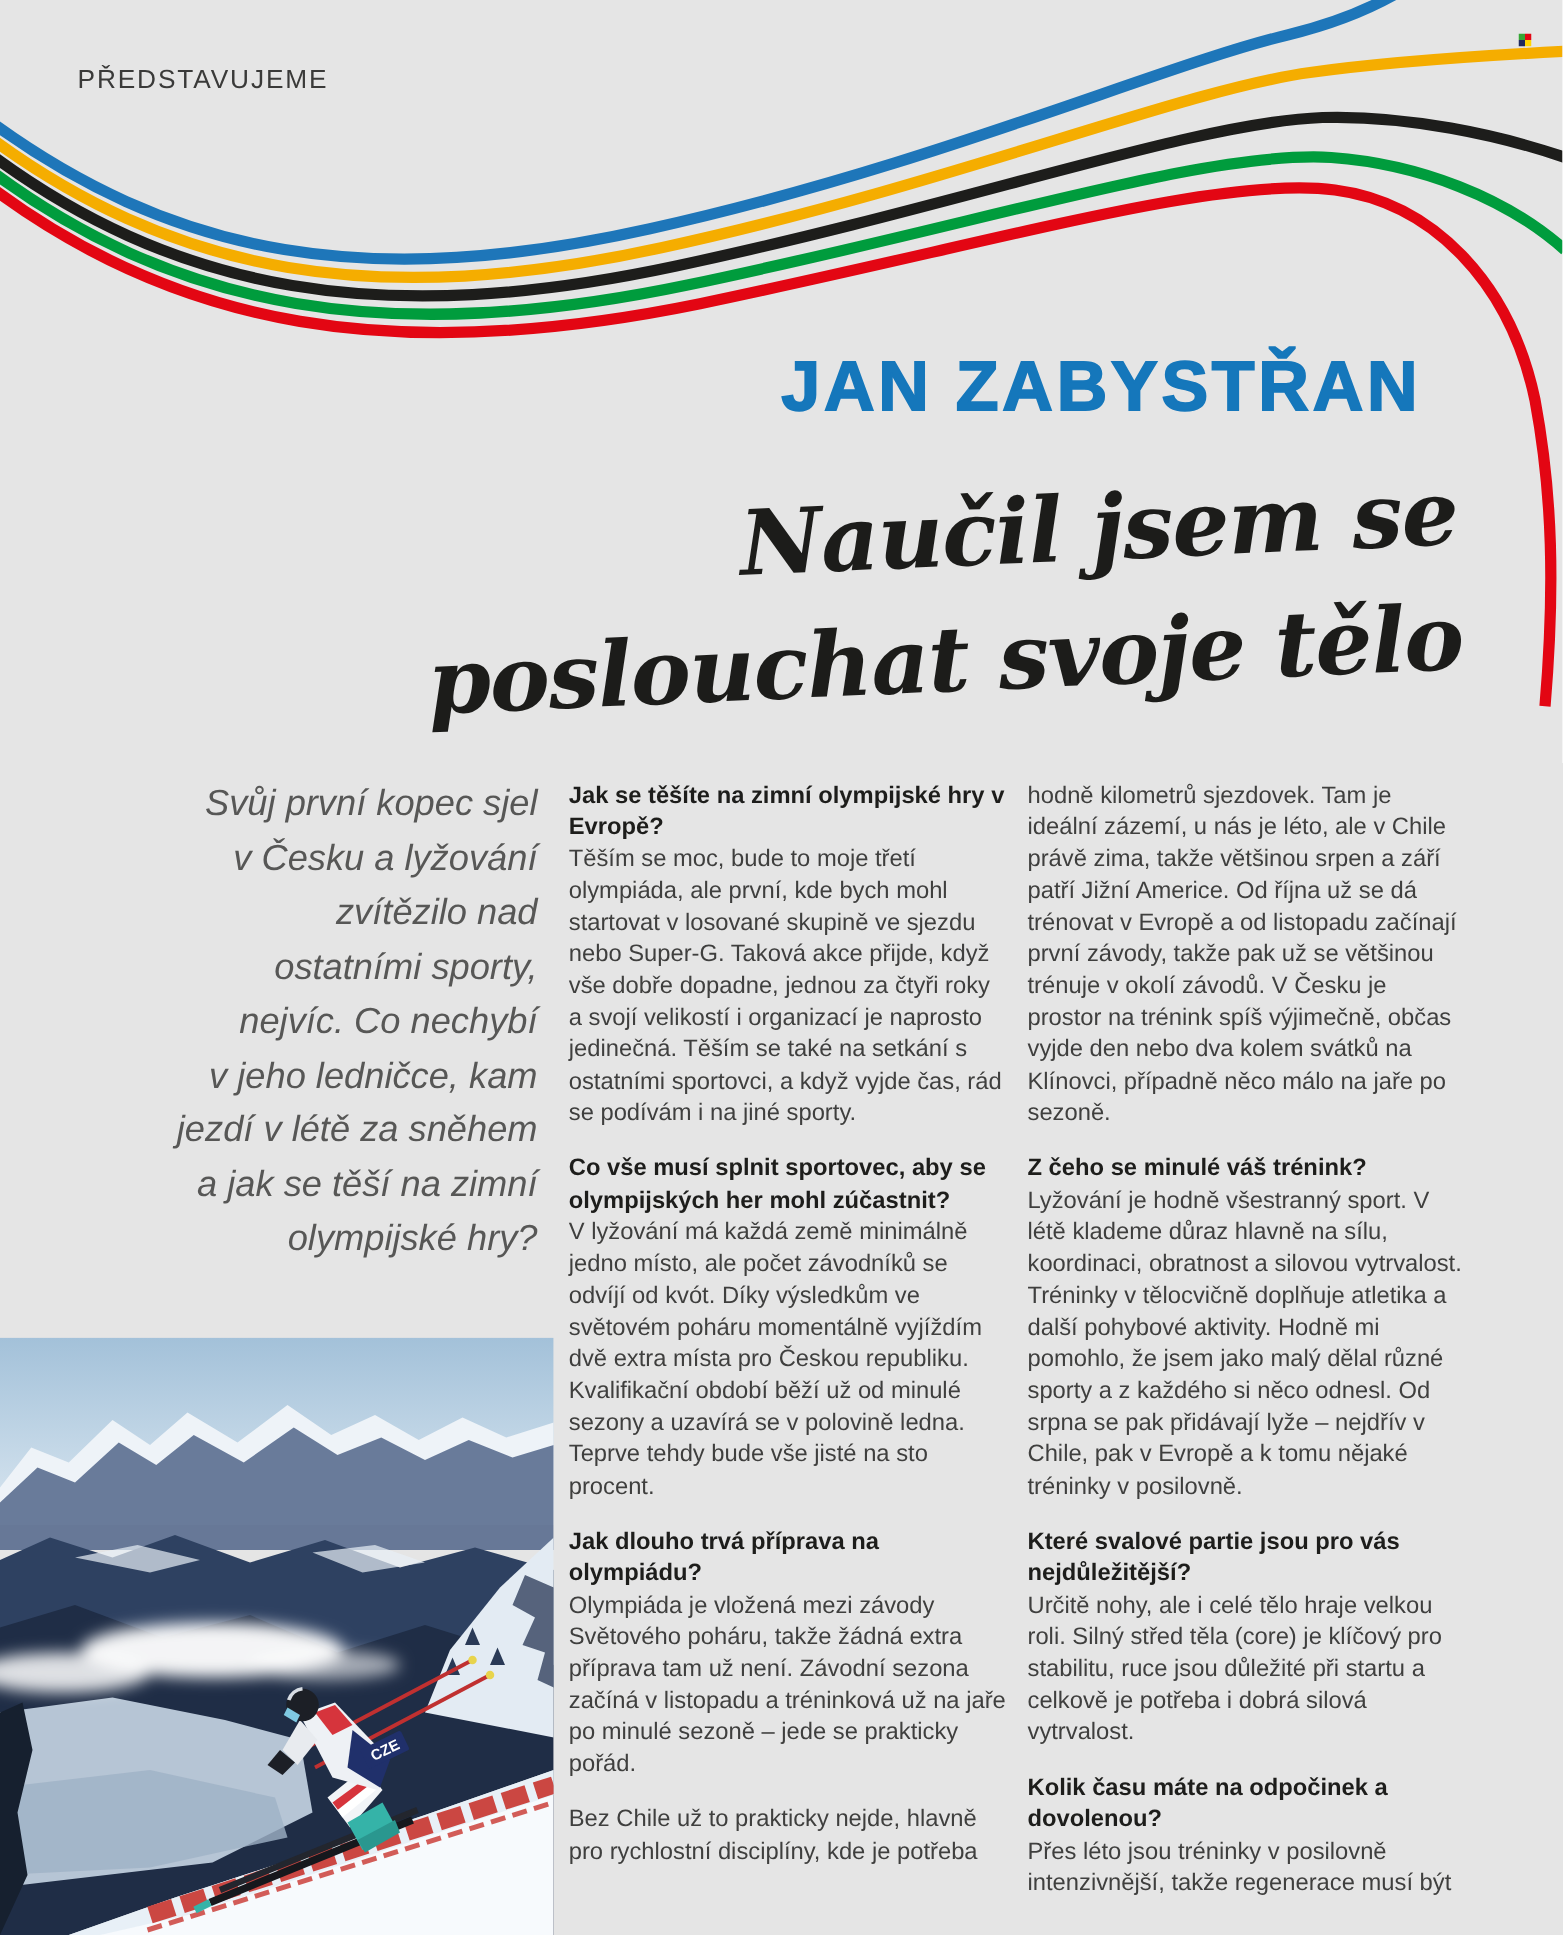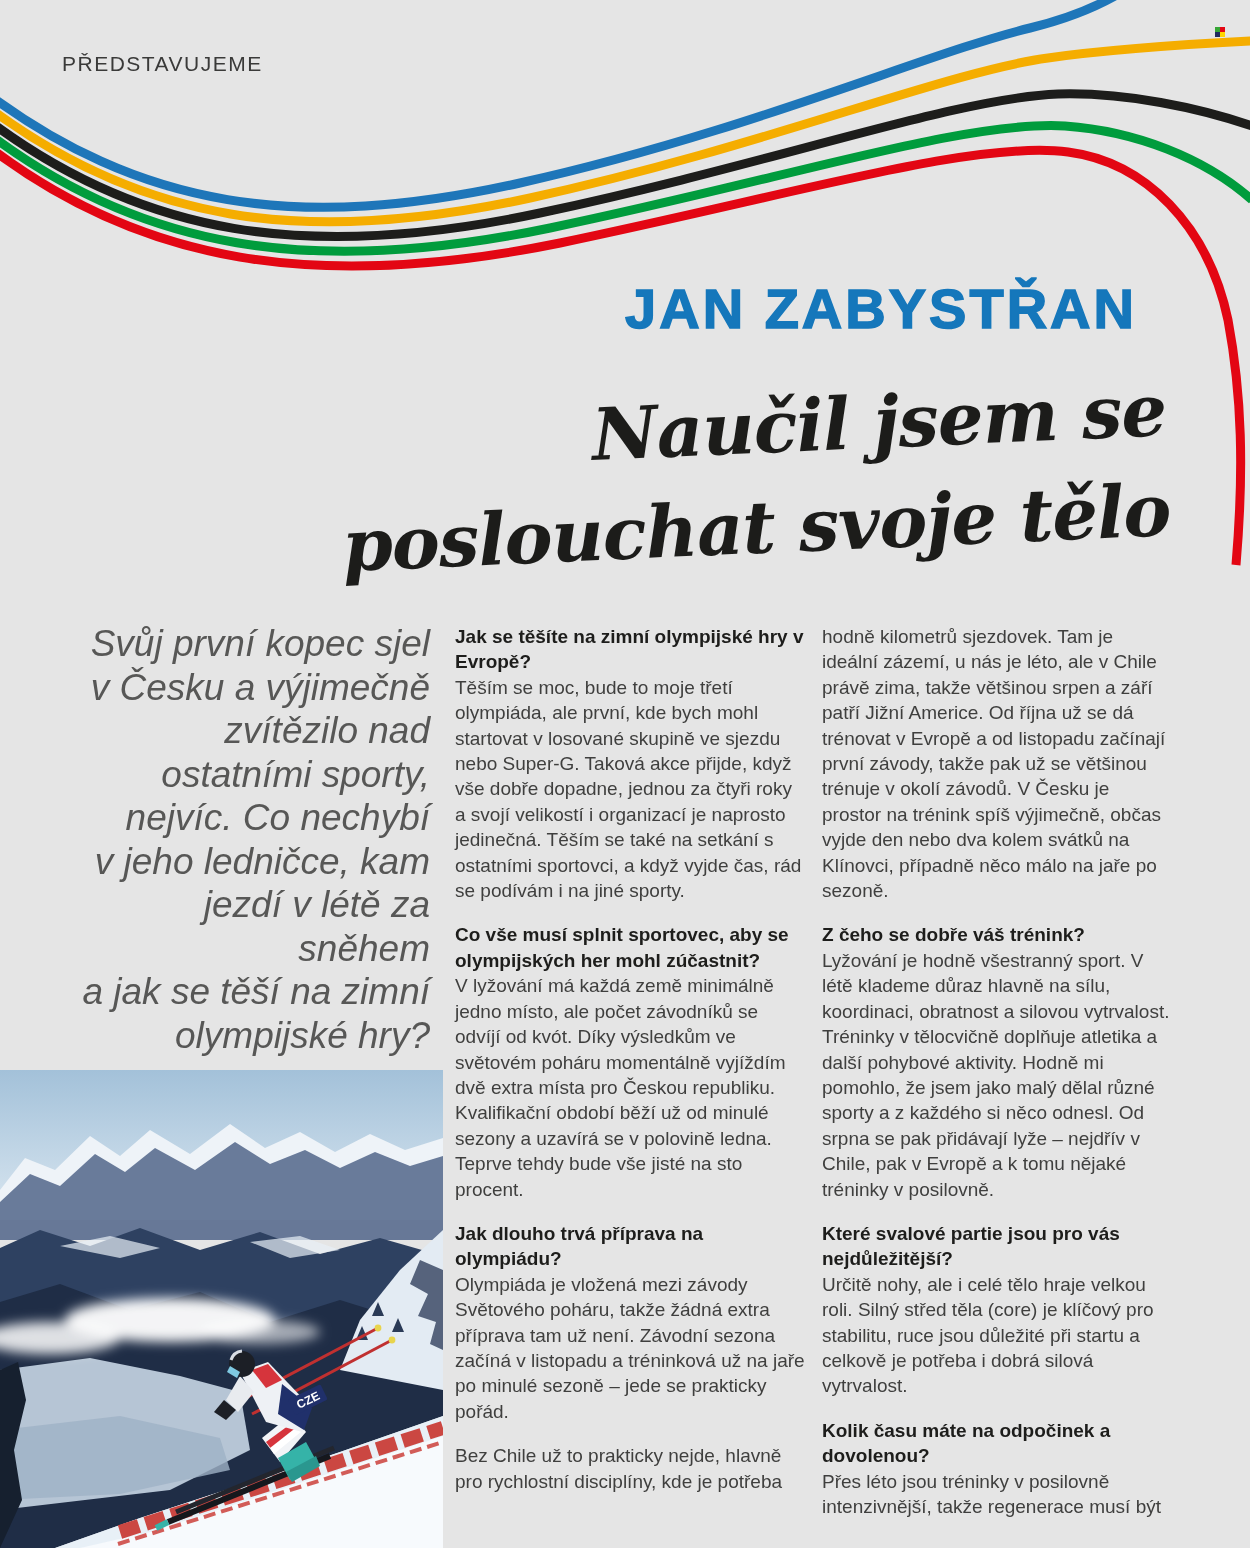--- a/index.html
+++ b/index.html
@@ -38,21 +38,21 @@
     font-size:72px;line-height:100px;
     letter-spacing:-1px;
     color:#1c1c1a;
     transform:rotate(-2.5deg);
     transform-origin:100% 50%;
   }
   .intro{
     position:absolute;left:78px;top:622px;width:352px;
     text-align:right;
     font-style:italic;
-    font-size:37px;line-height:43.5px;
+    font-size:29px;line-height:43.5px;
     color:#575756;
   }
   .qa-col{
     position:absolute;top:624px;width:350px;
     font-size:19px;line-height:25.4px;
     color:#3f3f3e;
   }
   .col-1{left:455px;}
   .col-2{left:822px;}
   .qa-block{margin:0 0 19px 0;}
@@ -94,21 +94,21 @@
 
   <h1 class="headline" style="margin: 0px; color: rgb(21, 119, 187);">JAN ZABYSTŘAN</h1>
 
   <div class="script-sub">
     <div>Naučil jsem se</div>
     <div>poslouchat svoje tělo</div>
   </div>
 
   <div class="intro">
     <div>Svůj první kopec sjel</div>
-    <div>v Česku a výjimečně</div>
+    <div>v Česku a lyžování</div>
     <div>zvítězilo nad</div>
     <div>ostatními sporty,</div>
     <div>nejvíc. Co nechybí</div>
     <div>v jeho ledničce, kam</div>
     <div>jezdí v létě za sněhem</div>
     <div>a jak se těší na zimní</div>
     <div>olympijské hry?</div>
   </div>
 
   <div class="qa-col col-1">
@@ -127,21 +127,21 @@
     <section class="qa-block">
       <p>Bez Chile už to prakticky nejde, hlavně pro rychlostní disciplíny, kde je potřeba</p>
     </section>
   </div>
 
   <div class="qa-col col-2">
     <section class="qa-block">
       <p>hodně kilometrů sjezdovek. Tam je ideální zázemí, u nás je léto, ale v Chile právě zima, takže většinou srpen a září patří Jižní Americe. Od října už se dá trénovat v Evropě a od listopadu začínají první závody, takže pak už se většinou trénuje v okolí závodů. V Česku je prostor na trénink spíš výjimečně, občas vyjde den nebo dva kolem svátků na Klínovci, případně něco málo na jaře po sezoně.</p>
     </section>
     <section class="qa-block">
-      <h3>Z čeho se dobře váš trénink?</h3>
+      <h3>Z čeho se minulé váš trénink?</h3>
       <p>Lyžování je hodně všestranný sport. V létě klademe důraz hlavně na sílu, koordinaci, obratnost a silovou vytrvalost. Tréninky v tělocvičně doplňuje atletika a další pohybové aktivity. Hodně mi pomohlo, že jsem jako malý dělal různé sporty a z každého si něco odnesl. Od srpna se pak přidávají lyže – nejdřív v Chile, pak v Evropě a k tomu nějaké tréninky v posilovně.</p>
     </section>
     <section class="qa-block">
       <h3>Které svalové partie jsou pro vás nejdůležitější?</h3>
       <p>Určitě nohy, ale i celé tělo hraje velkou roli. Silný střed těla (core) je klíčový pro stabilitu, ruce jsou důležité při startu a celkově je potřeba i dobrá silová vytrvalost.</p>
     </section>
     <section class="qa-block">
       <h3>Kolik času máte na odpočinek a dovolenou?</h3>
       <p>Přes léto jsou tréninky v posilovně intenzivnější, takže regenerace musí být</p>
     </section>

